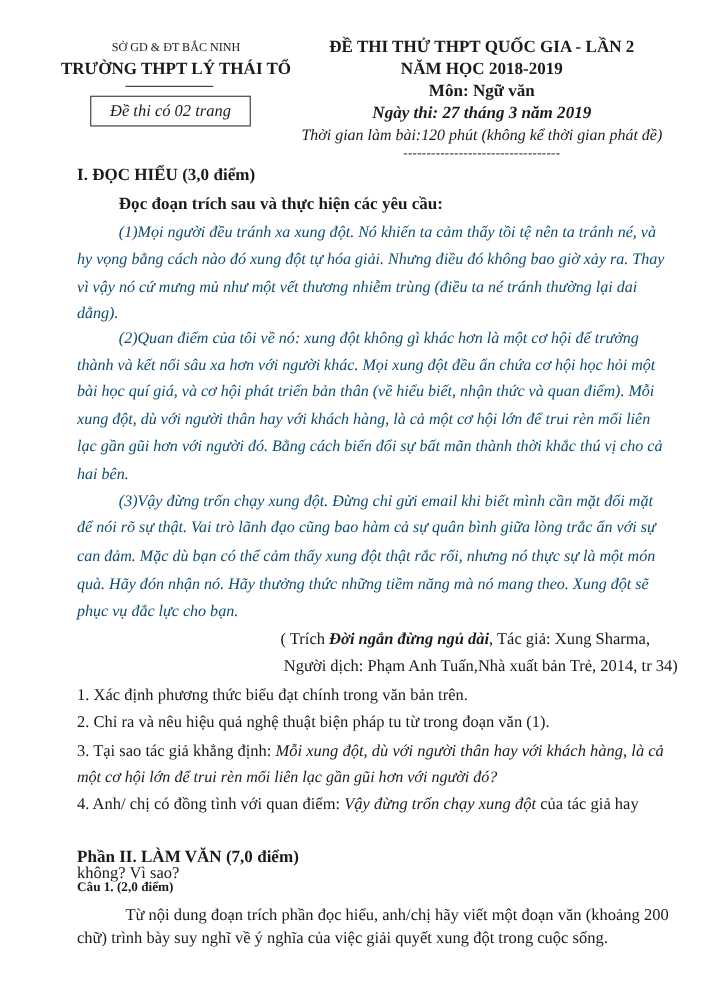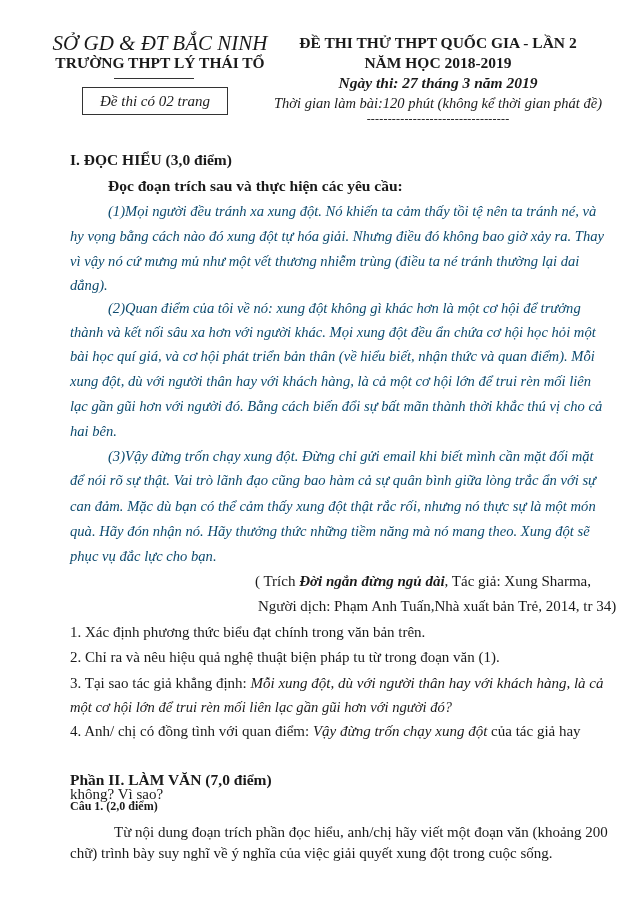--- a/index.html
+++ b/index.html
@@ -2,21 +2,21 @@
 <html><head>
 <meta charset="utf-8">
 <style>
   html, body { margin: 0; padding: 0; background: #ffffff; }
   body {
     width: 640px; height: 916px; position: relative; overflow: hidden;
     font-family: "Liberation Serif", serif; color: #1a1a1a;
   }
   .abs { position: absolute; white-space: nowrap; }
   .hdr-left { left: 40px; top: 33px; width: 240px; text-align: center; }
-  .hdr-left .l1 { font-size: 21px; line-height: 20px; font-style: italic; }
+  .hdr-left .l1 { font-size: 11px; line-height: 20px; }
   .hdr-left .l2 { font-size: 15.5px; line-height: 20px; font-weight: bold; }
   .hdr-rule { position: absolute; left: 114px; top: 78px; width: 80px; height: 0; border-top: 1px solid #333; }
   .pages-box {
     position: absolute; left: 82px; top: 87px; width: 146px; height: 28px;
     border: 1px solid #333; box-sizing: border-box;
     font-style: italic; font-size: 15px; text-align: center; line-height: 26px;
   }
   .hdr-right { left: 268px; top: 33px; width: 340px; text-align: center; }
   .hdr-right .r1 { font-size: 15.5px; line-height: 20px; font-weight: bold; }
   .hdr-right .r2 { font-size: 15.5px; line-height: 20px; font-weight: bold; }
@@ -37,20 +37,21 @@
 <div class="abs hdr-left">
   <div class="l1">SỞ GD &amp; ĐT BẮC NINH</div>
   <div class="l2">TRƯỜNG THPT LÝ THÁI TỔ</div>
 </div>
 <div class="hdr-rule"></div>
 <div class="pages-box">Đề thi có 02 trang</div>
 
 <div class="abs hdr-right">
   <div class="r1">ĐỀ THI THỬ THPT QUỐC GIA - LẦN 2</div>
   <div class="r2">NĂM HỌC 2018-2019</div>
+  <div class="r3">Môn: Ngữ văn</div>
   <div class="r4">Ngày thi: 27 tháng 3 năm 2019</div>
   <div class="r5">Thời gian làm bài:120 phút (không kể thời gian phát đề)</div>
   <div class="r6">----------------------------------</div>
 </div>
 
 <div class="body-text" style="top:0;">
   <div class="line bold" style="top:150px;left:0;font-size:15.5px;">I. ĐỌC HIỂU (3,0 điểm)</div>
   <div class="line bold" style="top:176px;left:38px;font-size:15.5px;">Đọc đoạn trích sau và thực hiện các yêu cầu:</div>
 
   <div>

